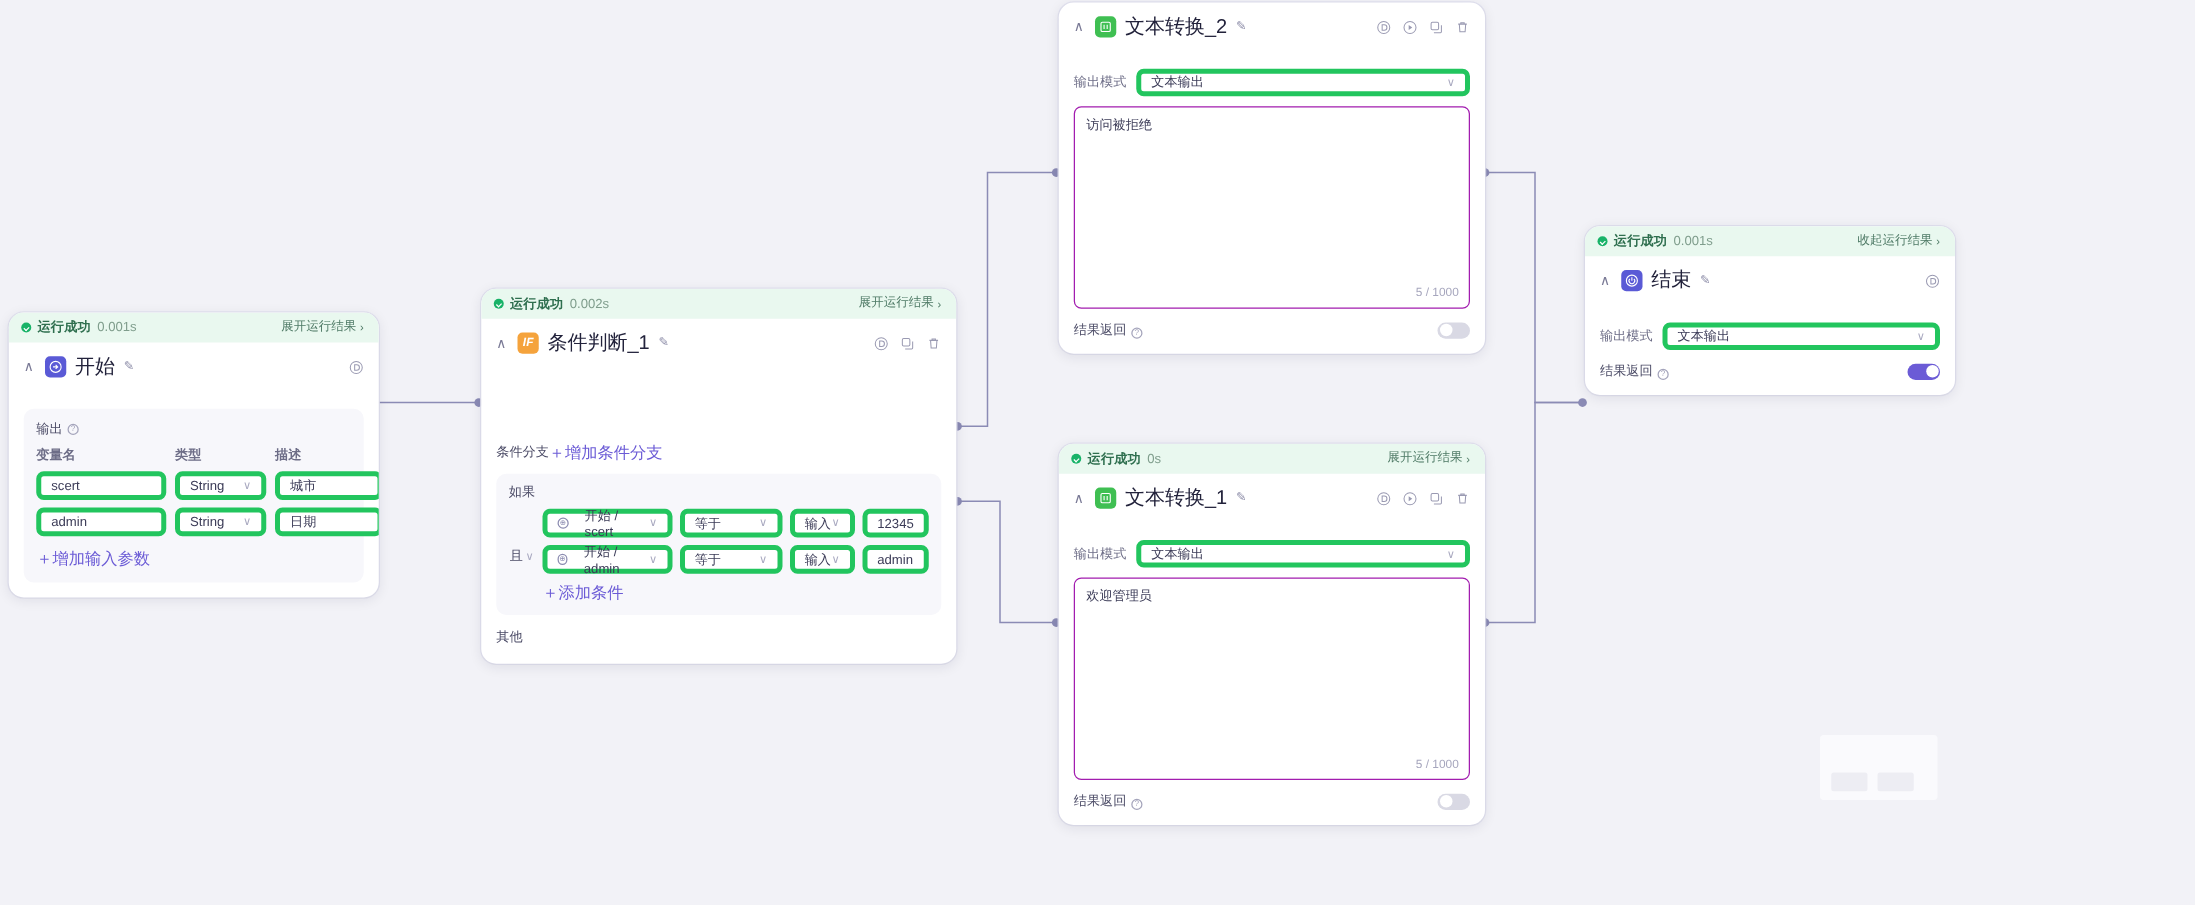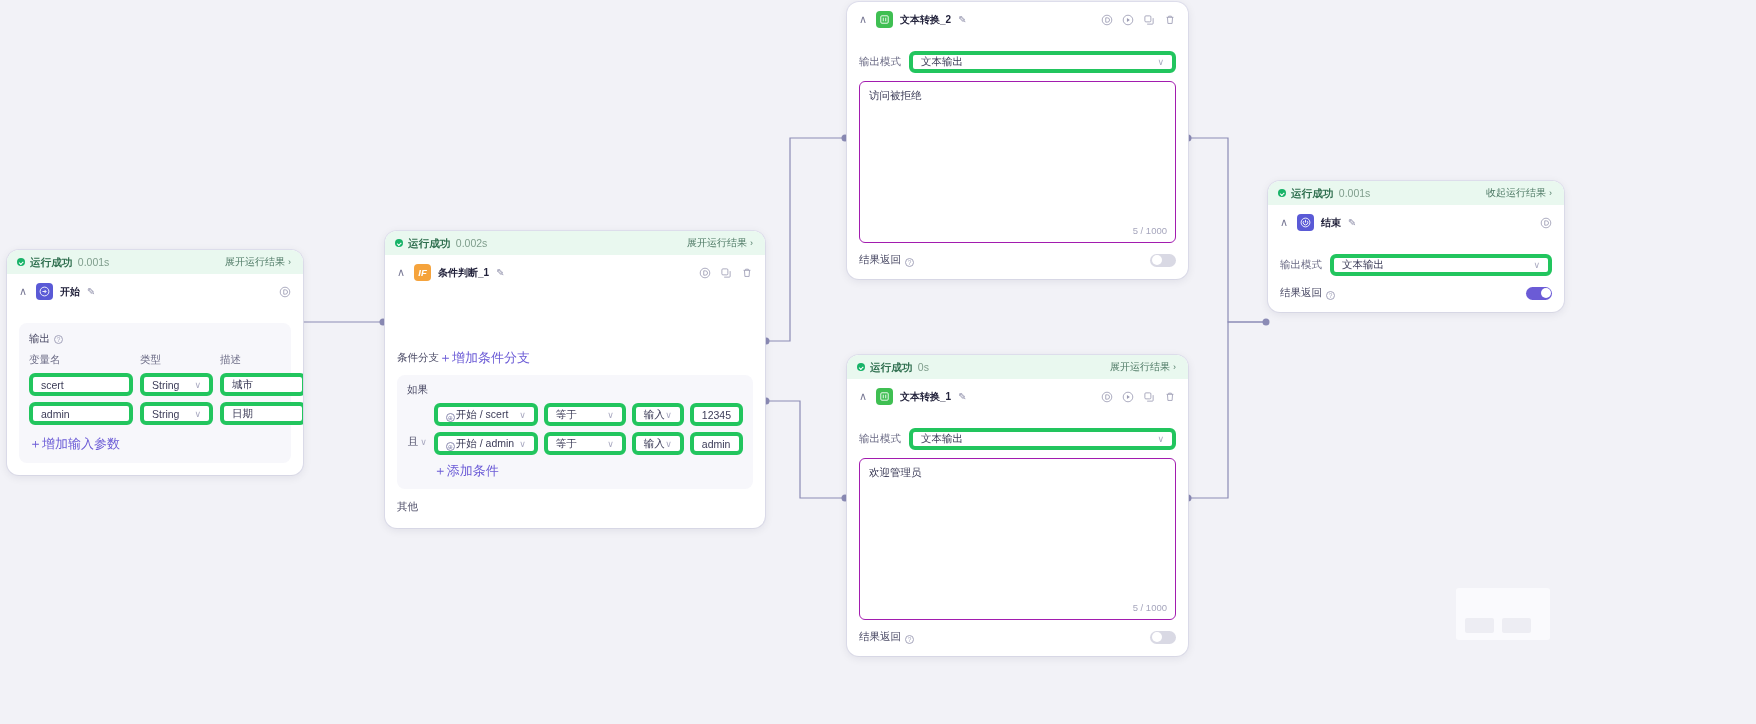--- a/index.html
+++ b/index.html
@@ -53,21 +53,21 @@
   }
   .n-icon {
     width: 17px; height: 17px; border-radius: 4px;
     display: flex; align-items: center; justify-content: center;
     font-size: 10px; color: #fff; font-weight: 700; flex: none;
   }
   .n-icon.start { background: #5a5ad6; }
   .n-icon.iff { background: #f5a33c; font-style: italic; font-size: 9.5px; }
   .n-icon.text { background: #3fbf52; }
   .n-icon.end  { background: #5a5ad6; }
-  .n-title { font-size: 10px; color: #22223b; font-weight: 700; }
+  .n-title { font-size: 16px; color: #22223b; font-weight: 400; }
   .pencil { color: #8f8faa; font-size: 10px; }
   .head-actions { margin-left: auto; display: flex; gap: 8px; align-items:center; }
   .act {
     width: 13px; height: 13px; color: #9a9ab2;
     display:flex; align-items:center; justify-content:center;
   }
   .act svg { display:block; }
 
   .node-body { padding: 16px 12px 12px; }
 
@@ -84,34 +84,34 @@
     height: 23px; display: flex; align-items: center; padding: 0 8px;
     font-size: 10.5px; color: #3b3b57;
   }
   .select-box { justify-content: space-between; }
   .chev { color: #a9a9c0; font-size: 9px; }
   .plus-link { color: #6b5bd6; font-size: 13px; cursor: pointer; }
 
   
   #node-start { left: 7px; top: 250px; width: 296px; }
   .out-panel { background: #f7f7fb; border-radius: 8px; padding: 9px 10px 10px; }
-  .grid-head { display: grid; grid-template-columns: 104px 73px 86px 14px; gap: 7px; margin: 7px 0 3px; }
+  .grid-head { display: grid; grid-template-columns: 104px 73px 86px 14px; gap: 7px; margin: 7px 0 3px; font-weight: bold; }
   .grid-row  { display: grid; grid-template-columns: 104px 73px 86px 14px; gap: 7px; margin-top: 6px; align-items:center; }
 
   
   #node-if { left: 385px; top: 231px; width: 380px; }
   .branch-title { display:flex; justify-content: flex-start; align-items:center; padding: 2px 0 8px; margin-top: 43px; }
   .branch-title .t { font-size: 10.5px; color: #4b4b66; }
   .cond-panel { background: #f7f7fb; border-radius: 8px; padding: 8px 10px 9px; position: relative; }
   .cond-if { font-size: 10.5px; color:#4b4b66; }
   .cond-rows { display:flex; gap:6px; margin-top: 6px; }
   .and-col { width: 36px; display:flex; align-items:center; justify-content:center; font-size:10.5px; color:#4b4b66; gap:2px;}
   .rows-col { flex:1; display:flex; flex-direction:column; gap:6px; }
   .cond-row { display: grid; grid-template-columns: 104px 82px 52px 1fr; gap: 6px; align-items:center; }
-  .ref-chip { display:flex; align-items:flex-end; gap:1px; }
+  .ref-chip { display:flex; align-items:center; gap:13px; }
   .ref-ico { width:9px;height:9px;border-radius:50%;border:1px solid #8b8bb0; color:#8b8bb0; font-size:6px; display:flex;align-items:center;justify-content:center;}
   .cond-other { font-size: 10.5px; color: #4b4b66; padding: 11px 0 2px; }
 
   
   .tnode { width: 341px; }
   #node-text2 { left: 847px; top: 2px; }
   #node-text1 { left: 847px; top: 355px; }
   .row-mode { display: flex; align-items: center; gap: 8px; margin-bottom: 8px; }
   .row-mode .select-box { flex: 1; height: 22px; }
   .ta {

